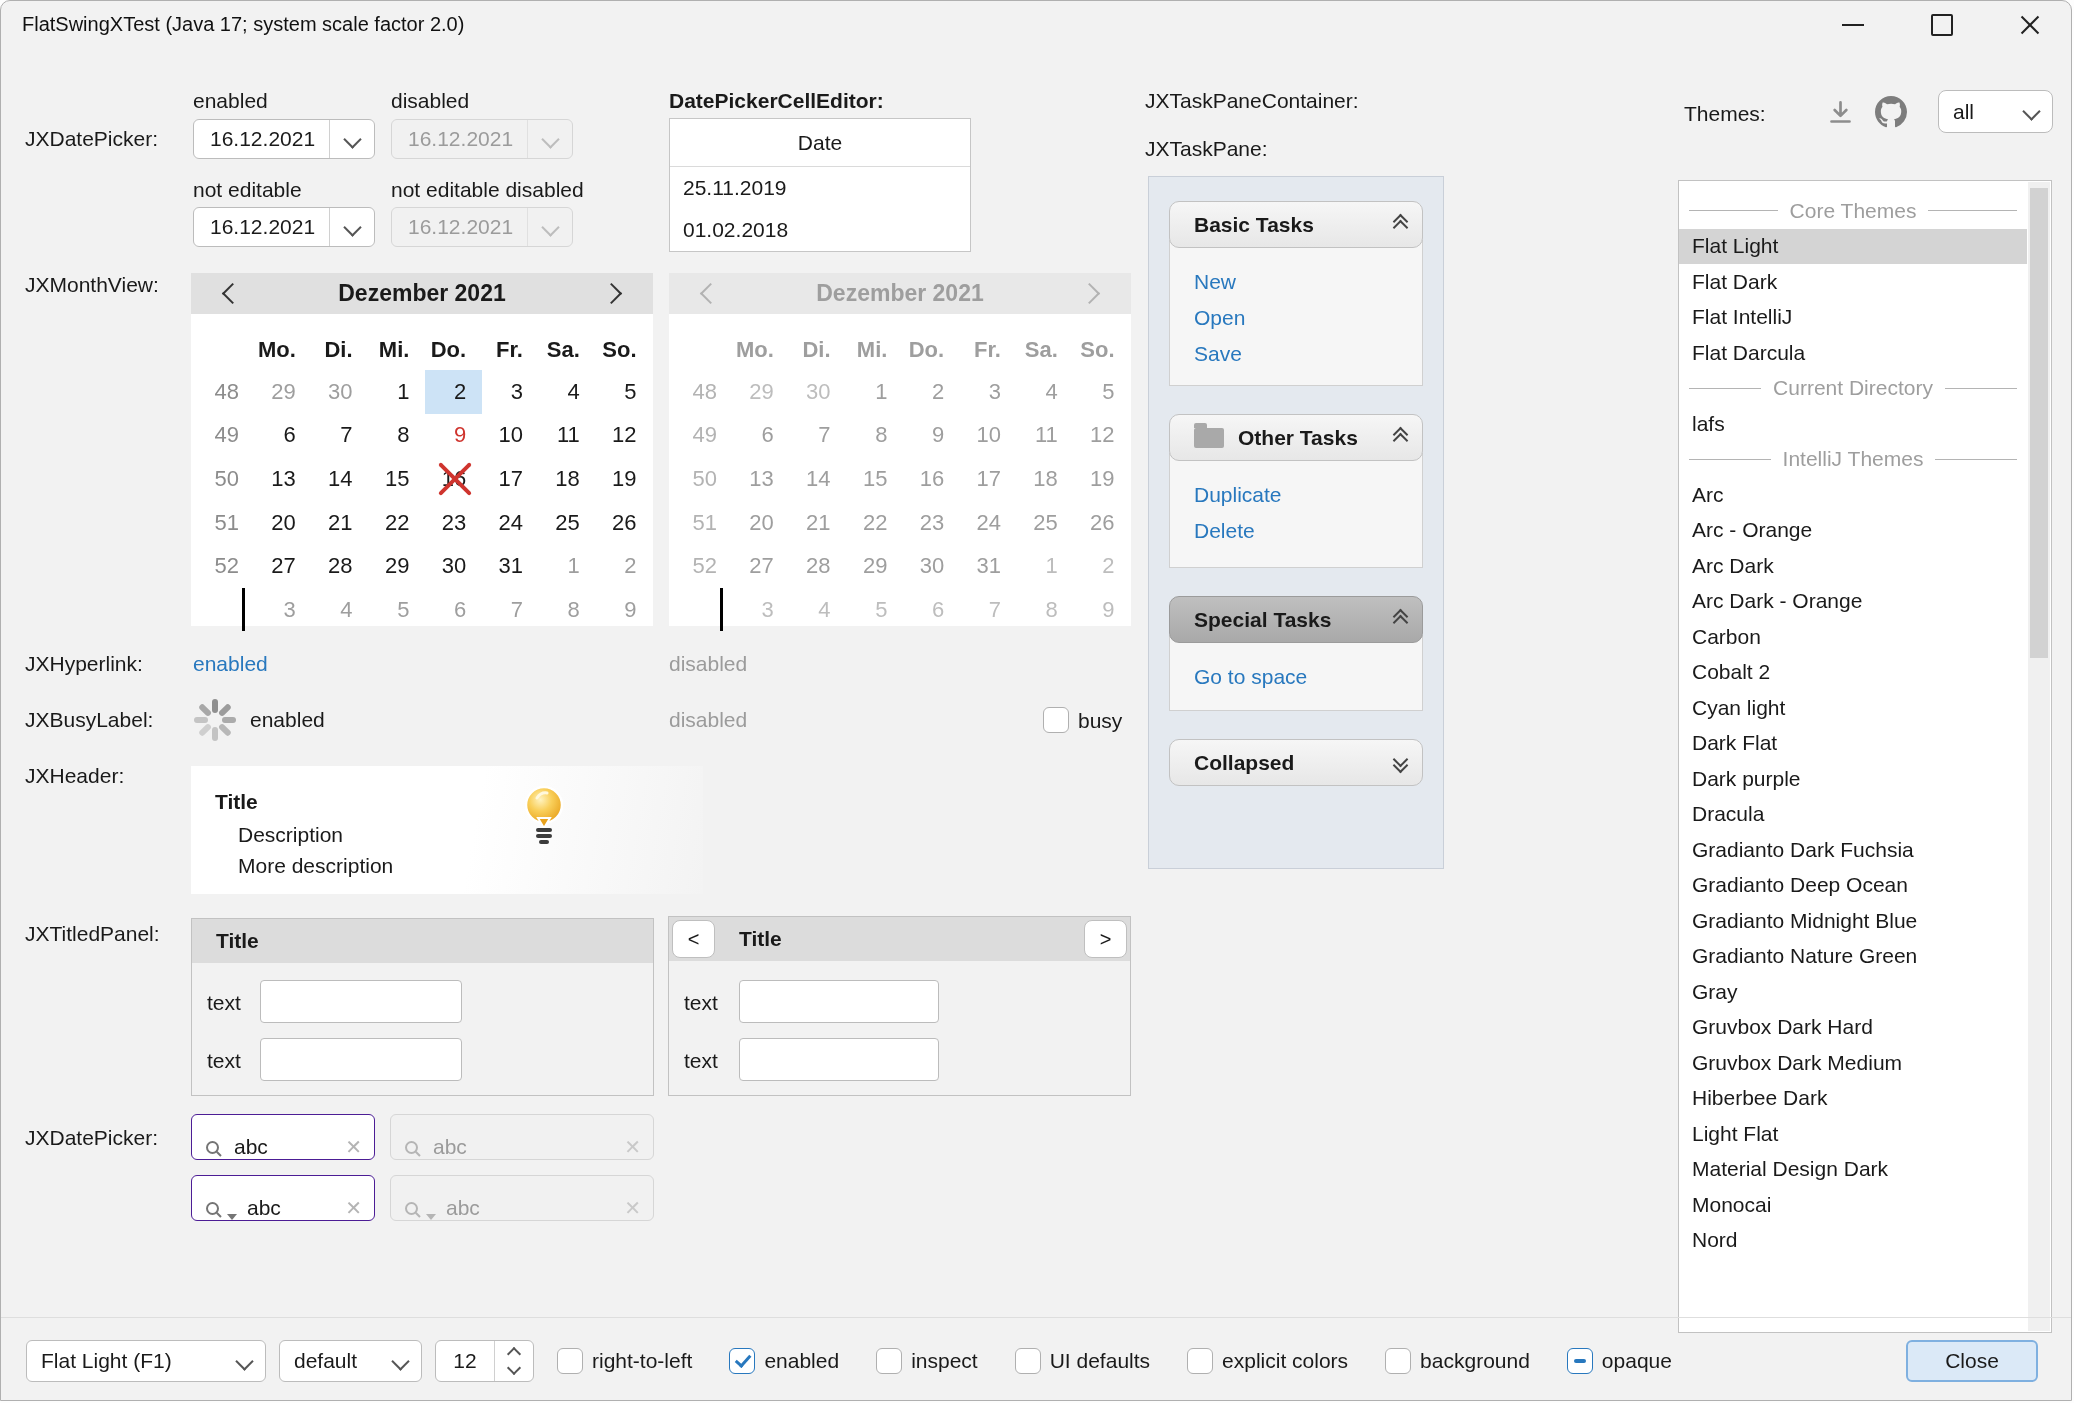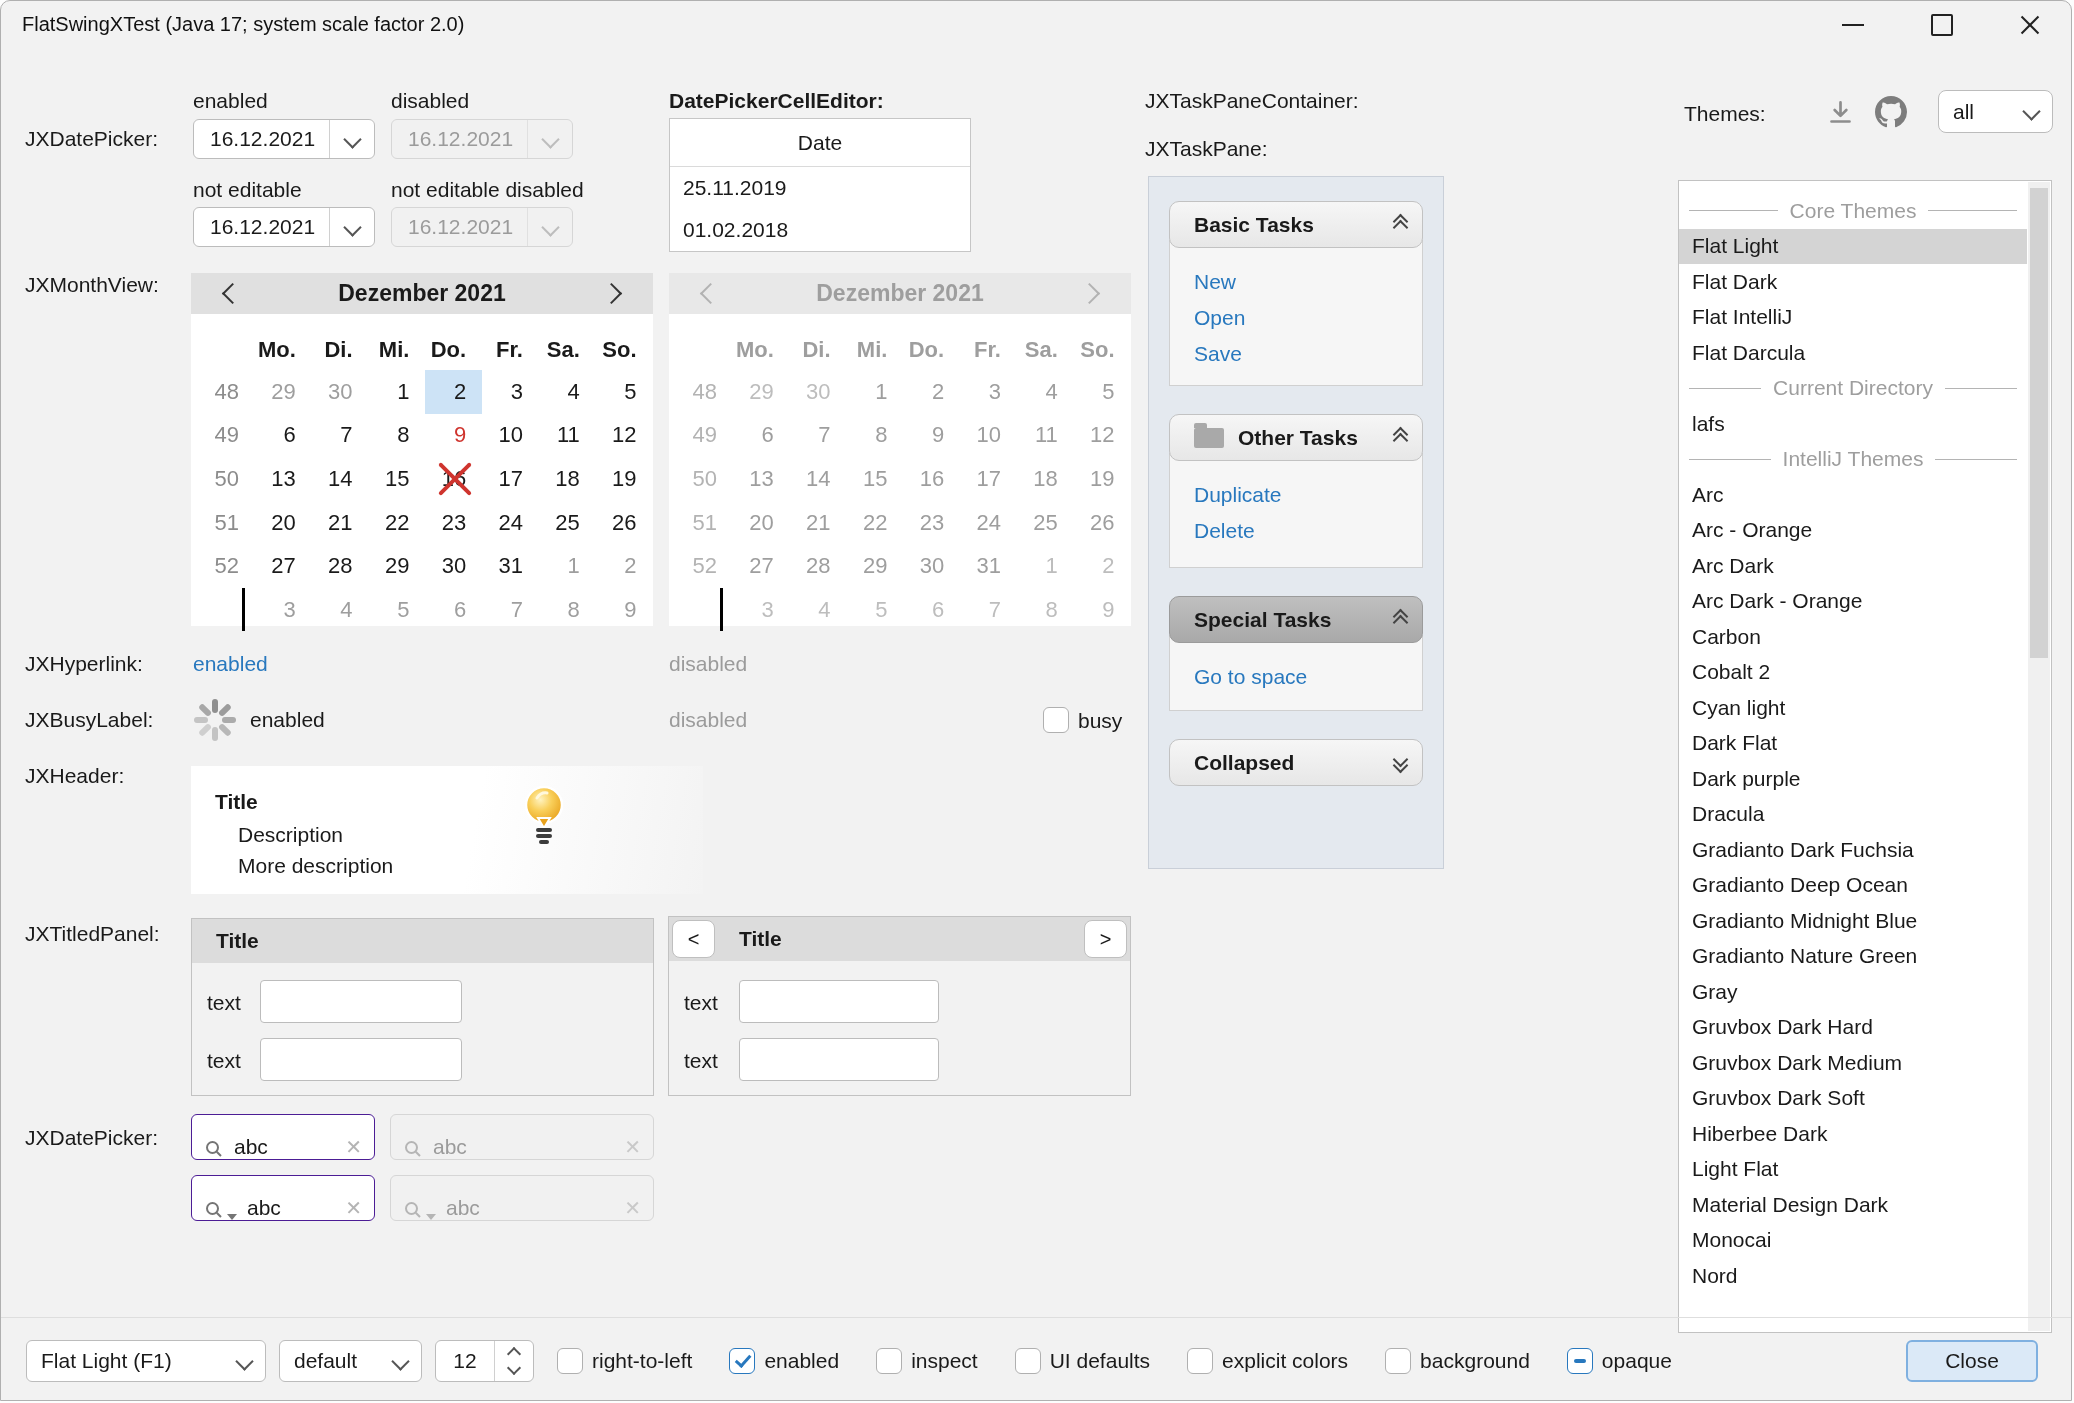--- a/index.html
+++ b/index.html
@@ -530,21 +530,20 @@
         <div class="tl-row">Dark Flat</div>
         <div class="tl-row">Dark purple</div>
         <div class="tl-row">Dracula</div>
         <div class="tl-row">Gradianto Dark Fuchsia</div>
         <div class="tl-row">Gradianto Deep Ocean</div>
         <div class="tl-row">Gradianto Midnight Blue</div>
         <div class="tl-row">Gradianto Nature Green</div>
         <div class="tl-row">Gray</div>
         <div class="tl-row">Gruvbox Dark Hard</div>
         <div class="tl-row">Gruvbox Dark Medium</div>
-        <div class="tl-row">Gruvbox Dark Soft</div>
         <div class="tl-row">Hiberbee Dark</div>
         <div class="tl-row">Light Flat</div>
         <div class="tl-row">Material Design Dark</div>
         <div class="tl-row">Monocai</div>
         <div class="tl-row">Nord</div>
       </div>
     <div class="vscroll">
         <div class="vthumb"></div>
       </div>
   </div>

